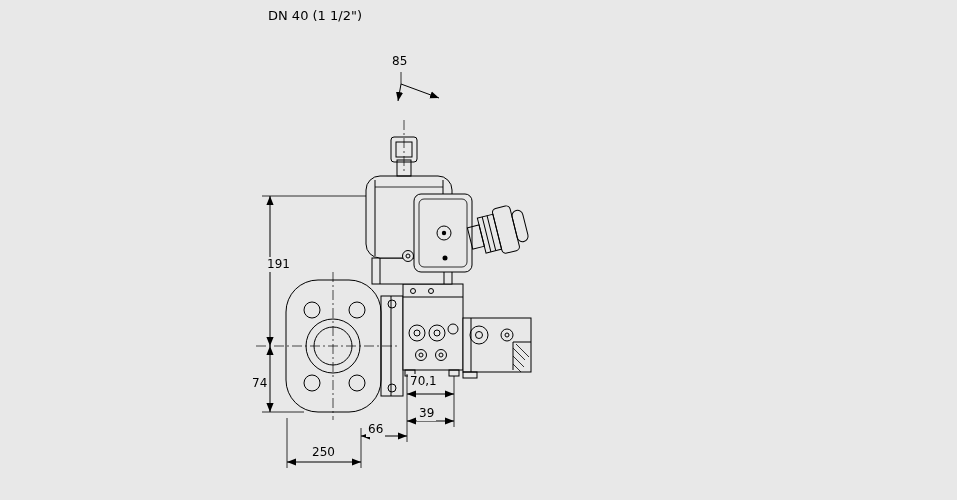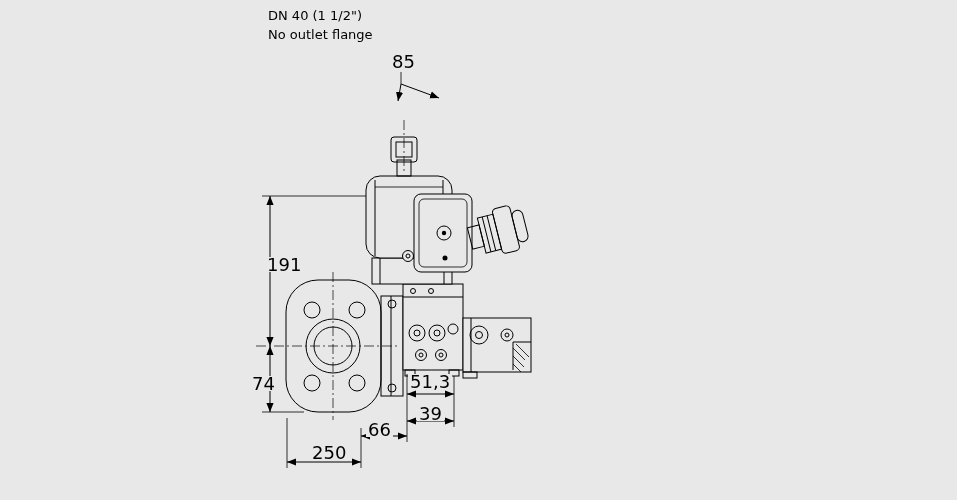--- a/index.html
+++ b/index.html
@@ -1,20 +1,20 @@
 <!DOCTYPE html>
 <html style="--bg: #e8e8e8; --line: #000000;"><head>
 <meta charset="utf-8">
 <style>
   :root { --bg:#e8e8e8; --line:#000000; }
   html,body { margin:0; padding:0; background:var(--bg); }
   body { font-family:"DejaVu Sans", sans-serif; color:var(--line); }
   .stage { position:relative; width:957px; height:500px; background:var(--bg); overflow:hidden; }
   .title { position:absolute; left:268px; top:6px; font-size:13px; line-height:19px; white-space:nowrap; }
-  .dim-label { position:absolute; font-size:18px; line-height:15px; background:var(--bg); padding:0 2px; white-space:nowrap; }
+  .dim-label { position:absolute; font-size:12px; line-height:15px; background:var(--bg); padding:0 2px; white-space:nowrap; }
   svg.drawing { position:absolute; left:0; top:0; }
   svg .ln { stroke:var(--line); stroke-width:1; fill:none; }
   svg .thin { stroke-width:0.8; }
   svg .bgfill { fill:var(--bg); }
   svg .dot { fill:var(--line); stroke:none; }
   svg .cl { stroke:var(--line); stroke-width:0.7; fill:none; stroke-dasharray:10 3 2 3; }
 </style>
 </head>
 <body>
 
@@ -147,24 +147,23 @@
         <path d="M407,421 H454" marker-start="url(#arr)" marker-end="url(#arr)"></path>
       </g>
       <g class="ln">
         <path d="M407,394 H454" marker-start="url(#arr)" marker-end="url(#arr)"></path>
       </g>
     </g>
   </svg>
 
   <div class="title">
     <div>DN 40 (1 1/2")</div>
-    <div>No outlet flange</div>
   </div>
 
   <div class="dim-label" style="left:390px;top:54px">85</div>
   <div class="dim-label" style="left:265px;top:257px">191</div>
   <div class="dim-label" style="left:250px;top:376px">74</div>
   <div class="dim-label" style="left:310px;top:445px">250</div>
   <div class="dim-label" style="left:366px;top:422px">66</div>
   <div class="dim-label" style="left:417px;top:406px">39</div>
-  <div class="dim-label" style="left:408px;top:374px">51,3</div>
+  <div class="dim-label" style="left:408px;top:374px">70,1</div>
 
 </div>
 
 </body></html>

